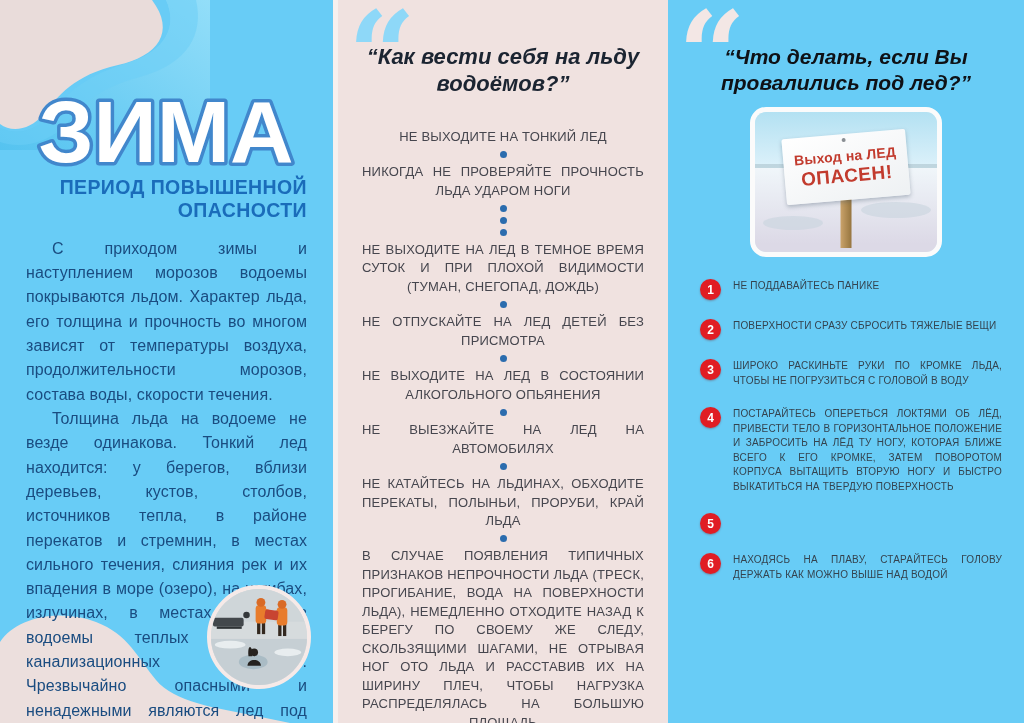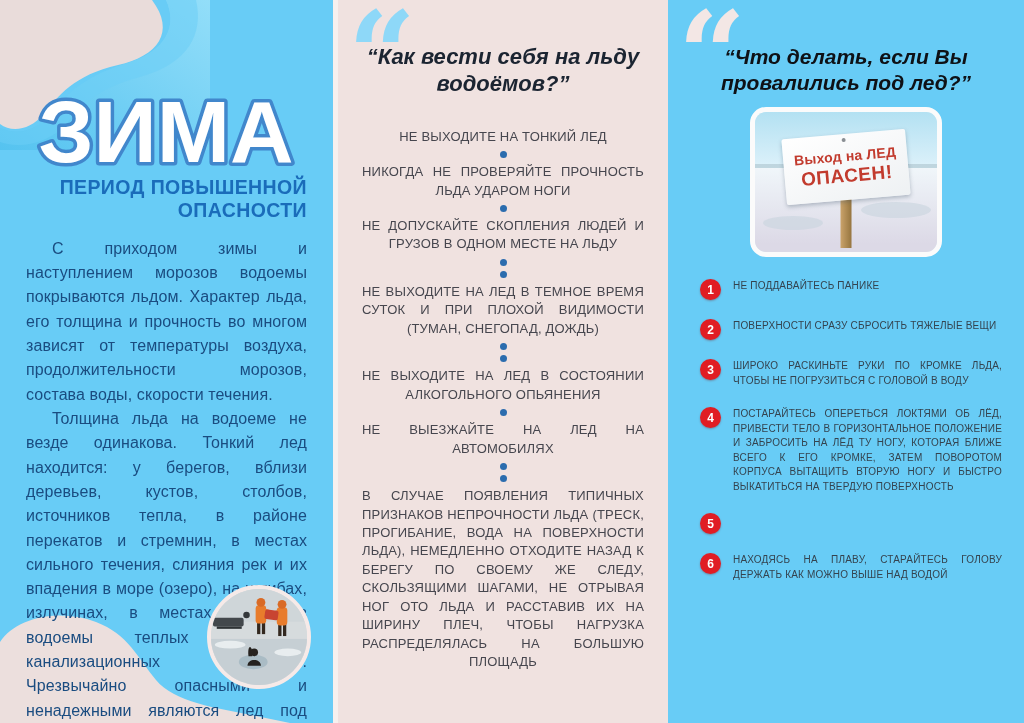--- a/index.html
+++ b/index.html
@@ -209,30 +209,31 @@
 
   <div class="panel panel-middle">
     <div class="quote-glyph quote-blue">“</div>
     <div class="panel-heading">“Как вести себя на льду водоёмов?”</div>
 
     <div class="rules">
       <div class="rule">НЕ ВЫХОДИТЕ НА ТОНКИЙ ЛЕД</div>
       <div class="dot-sep"></div>
       <div class="rule">НИКОГДА НЕ ПРОВЕРЯЙТЕ ПРОЧНОСТЬ ЛЬДА УДАРОМ НОГИ</div>
       <div class="dot-sep"></div>
-      <div class="rule">НЕ ДОПУСКАЙТЕ СКОПЛЕНИЯ ЛЮДЕЙ И ГРУЗОВ В ОДНОМ МЕСТЕ НА ЛЬДУ</div>
       <div class="dot-sep"></div>
       <div class="dot-sep"></div>
       <div class="rule">НЕ ВЫХОДИТЕ НА ЛЕД В ТЕМНОЕ ВРЕМЯ СУТОК И ПРИ ПЛОХОЙ ВИДИМОСТИ (ТУМАН, СНЕГОПАД, ДОЖДЬ)</div>
       <div class="dot-sep"></div>
+      <div class="rule">НЕ ОТПУСКАЙТЕ НА ЛЕД ДЕТЕЙ БЕЗ ПРИСМОТРА</div>
       <div class="dot-sep"></div>
       <div class="rule">НЕ ВЫХОДИТЕ НА ЛЕД В СОСТОЯНИИ АЛКОГОЛЬНОГО ОПЬЯНЕНИЯ</div>
       <div class="dot-sep"></div>
       <div class="rule">НЕ ВЫЕЗЖАЙТЕ НА ЛЕД НА АВТОМОБИЛЯХ</div>
       <div class="dot-sep"></div>
+      <div class="rule">НЕ КАТАЙТЕСЬ НА ЛЬДИНАХ, ОБХОДИТЕ ПЕРЕКАТЫ, ПОЛЫНЬИ, ПРОРУБИ, КРАЙ ЛЬДА</div>
       <div class="dot-sep"></div>
       <div class="rule">В СЛУЧАЕ ПОЯВЛЕНИЯ ТИПИЧНЫХ ПРИЗНАКОВ НЕПРОЧНОСТИ ЛЬДА (ТРЕСК, ПРОГИБАНИЕ, ВОДА НА ПОВЕРХНОСТИ ЛЬДА), НЕМЕДЛЕННО ОТХОДИТЕ НАЗАД К БЕРЕГУ ПО СВОЕМУ ЖЕ СЛЕДУ, СКОЛЬЗЯЩИМИ ШАГАМИ, НЕ ОТРЫВАЯ НОГ ОТО ЛЬДА И РАССТАВИВ ИХ НА ШИРИНУ ПЛЕЧ, ЧТОБЫ НАГРУЗКА РАСПРЕДЕЛЯЛАСЬ НА БОЛЬШУЮ ПЛОЩАДЬ</div>
     </div>
   </div>
 
   <div class="panel panel-right">
     <div class="quote-glyph quote-pink">“</div>
     <div class="panel-heading">“Что делать, если Вы провалились под лед?”</div>
 
     <div class="sign-photo">

